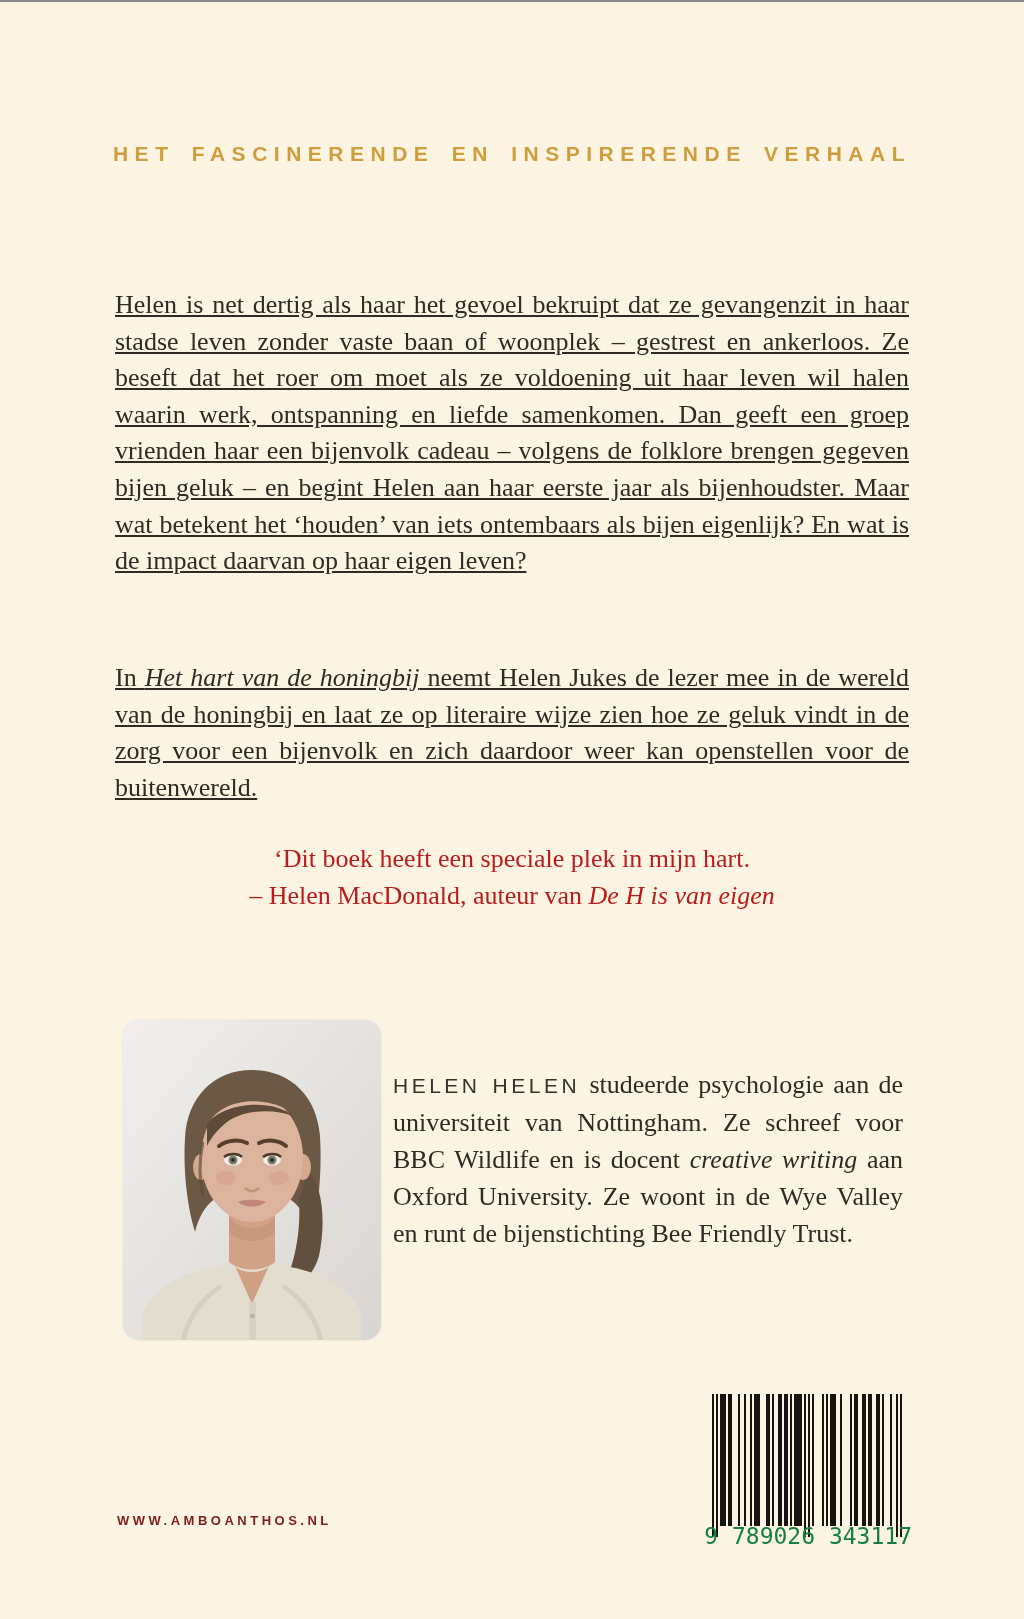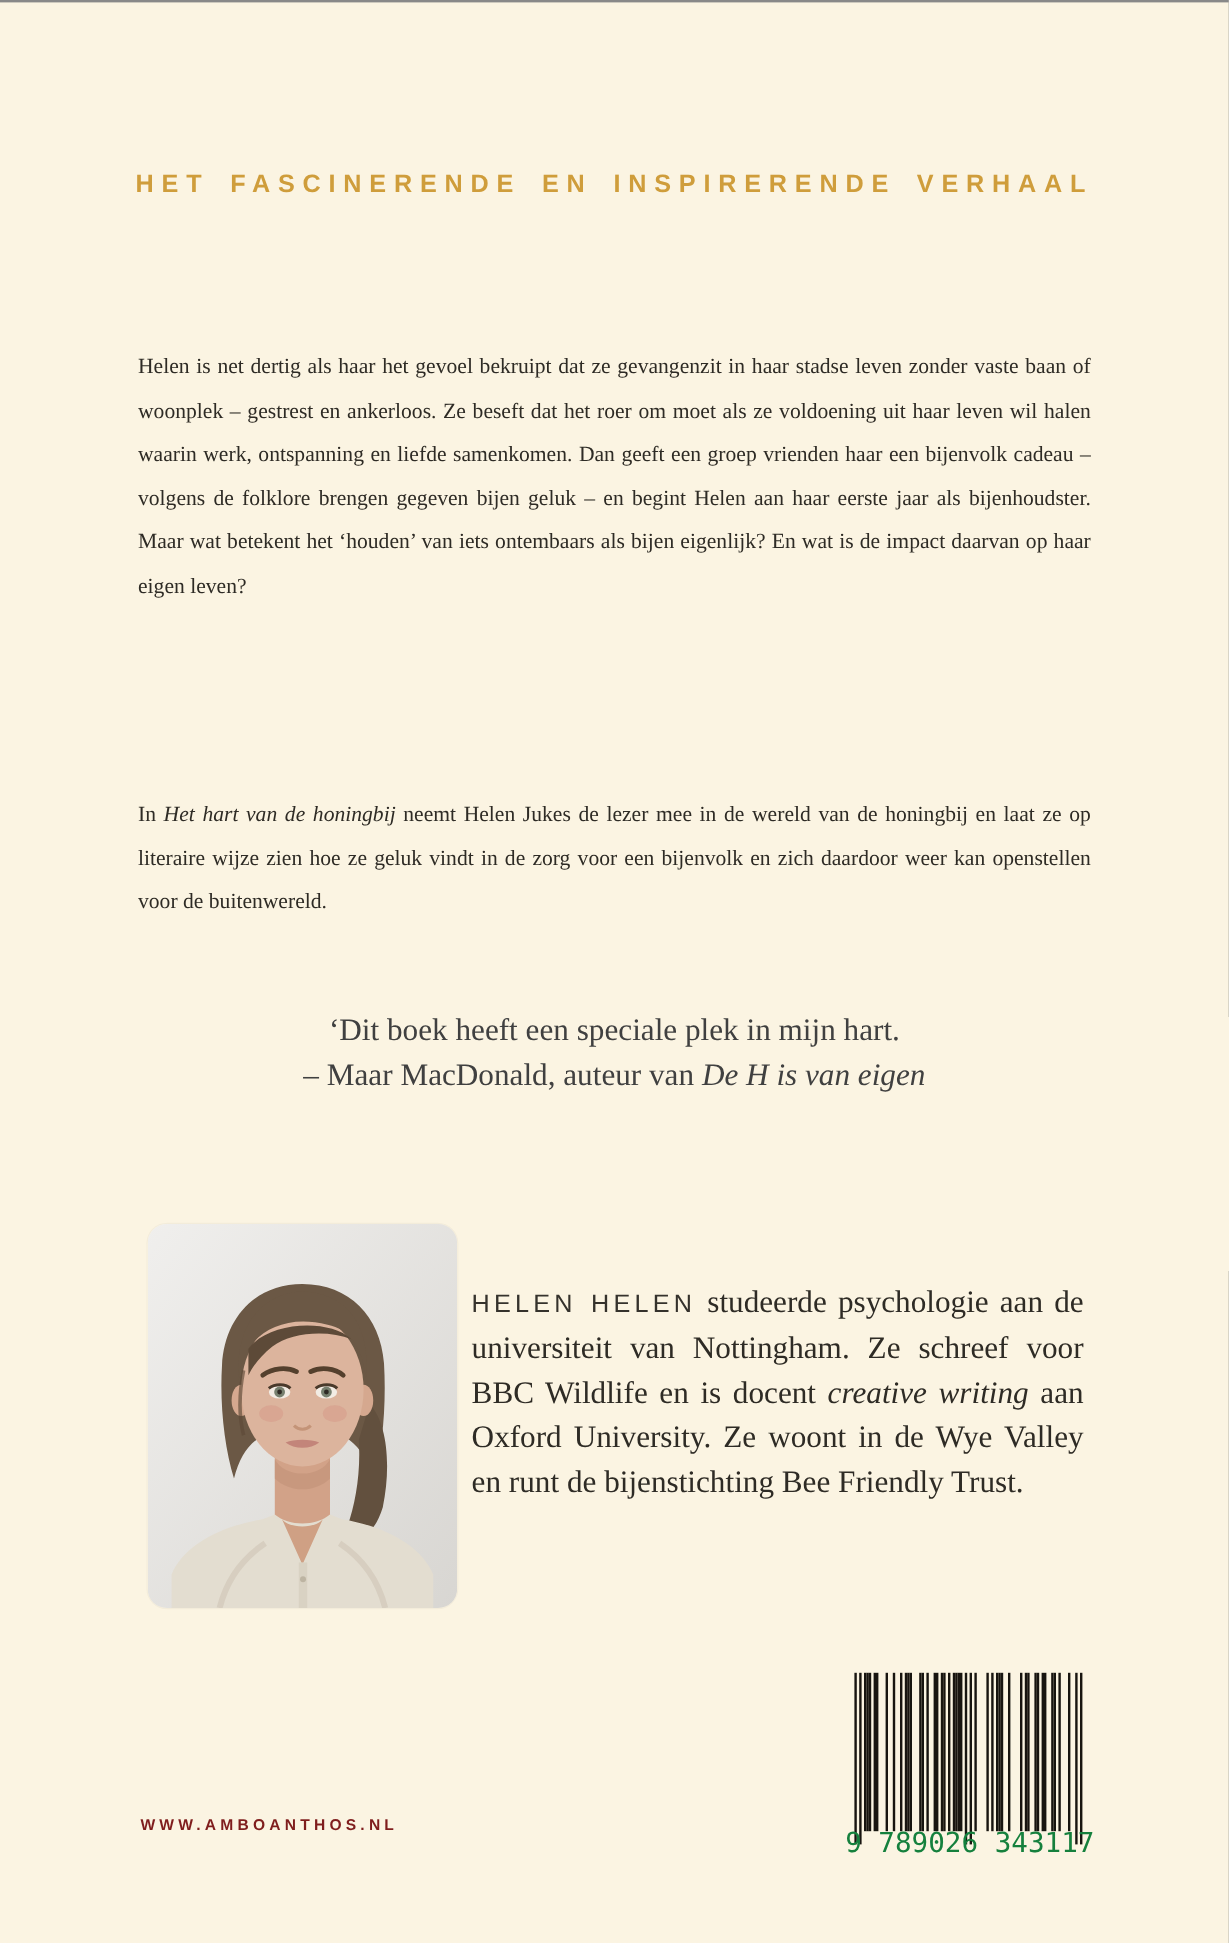--- a/index.html
+++ b/index.html
@@ -17,34 +17,35 @@
   
   .tagline{
     position:absolute;top:131px;left:0;width:1024px;text-align:center;
     font-family:"Liberation Sans",sans-serif;font-weight:700;
     font-size:21px;letter-spacing:6.5px;word-spacing:5px;
     line-height:41px;color:var(--gold);
   }
   
   .body-par{
     position:absolute;left:115px;width:794px;
-    font-size:18px;line-height:36.6px;color:var(--ink);
+    font-size:26px;line-height:36.6px;color:var(--ink);
     text-align:justify;
+    text-decoration:underline;
   }
   .p1{top:285px;}
   .p2{top:658px;}
   .it{font-style:italic;}
   .sc{
     font-family:"Liberation Sans",sans-serif;
     font-size:21px;letter-spacing:3.5px;color:#35322c;
   }
   
   .quote{
     position:absolute;top:838px;left:0;width:1024px;text-align:center;
-    font-size:26px;line-height:37px;color:#404040;
+    font-size:26px;line-height:37px;color:#b91c1c;
   }
   
   .author-photo{
     position:absolute;left:123px;top:1018px;width:258px;height:320px;
     border-radius:16px;overflow:hidden;
     box-shadow:0 0 0 1px rgba(0,0,0,0.03);
   }
   .author-photo svg{display:block;width:100%;height:100%;}
   .bio{
     position:absolute;left:393px;top:1064px;width:510px;
@@ -76,21 +77,21 @@
   <div class="tagline">
     <div>HET FASCINERENDE EN INSPIRERENDE VERHAAL</div>
   </div>
 
   <p class="body-par p1"><span>Helen is net dertig als haar het gevoel bekruipt dat ze gevangenzit in haar stadse leven zonder vaste baan of woonplek – gestrest en ankerloos. Ze beseft dat het roer om moet als ze voldoening uit haar leven wil halen waarin werk, ontspanning en liefde samenkomen. Dan geeft een groep vrienden haar een bijenvolk cadeau – volgens de folklore brengen gegeven bijen geluk – en begint Helen aan haar eerste jaar als bijenhoudster. Maar wat betekent het ‘houden’ van iets ontembaars als bijen eigenlijk? En wat is de impact daarvan op haar eigen leven?</span></p>
 
   <p class="body-par p2"><span>In </span><span class="it">Het hart van de honingbij</span><span> neemt Helen Jukes de lezer mee in de wereld van de honingbij en laat ze op literaire wijze zien hoe ze geluk vindt in de zorg voor een bijenvolk en zich daardoor weer kan openstellen voor de buitenwereld.</span></p>
 
   <div class="quote">
     <div><span>‘Dit boek heeft een speciale plek in mijn hart.</span></div>
-    <div><span>– Maar MacDonald, auteur van </span><span class="it">De H is van eigen</span></div>
+    <div><span>– Helen MacDonald, auteur van </span><span class="it">De H is van eigen</span></div>
   </div>
 
   <div class="author-photo">
     <svg viewBox="0 0 258 320" xmlns="http://www.w3.org/2000/svg">
       <defs>
         <linearGradient id="g1" x1="0" y1="0" x2="1" y2="1">
           <stop offset="0" stop-color="#f0efed"></stop>
           <stop offset="1" stop-color="#d8d6d2"></stop>
         </linearGradient>
       </defs>

